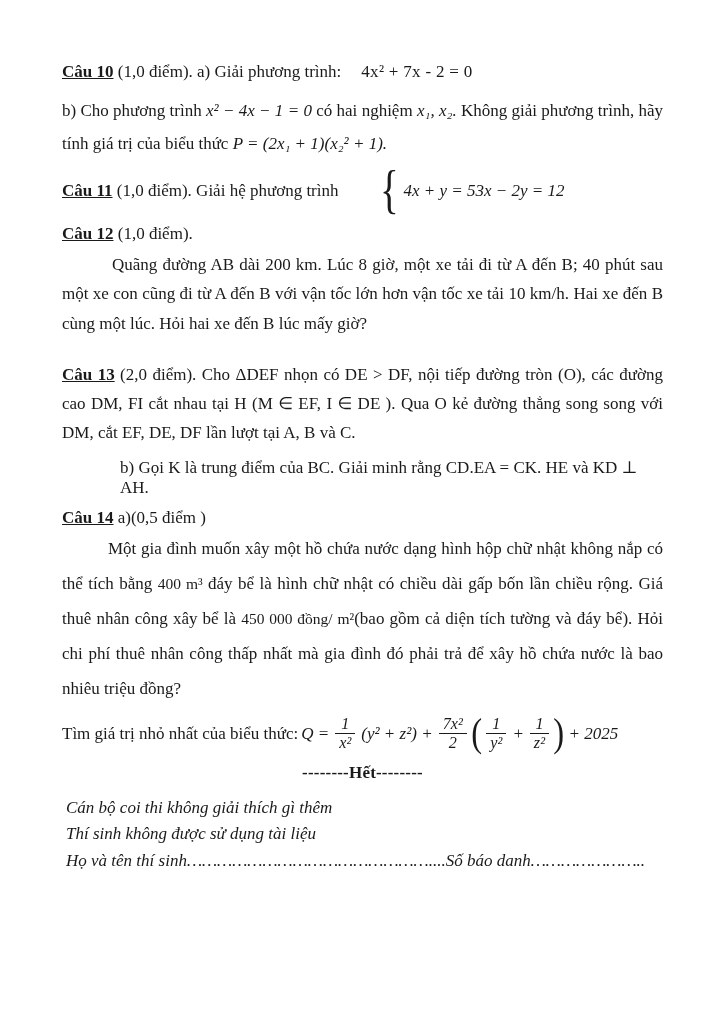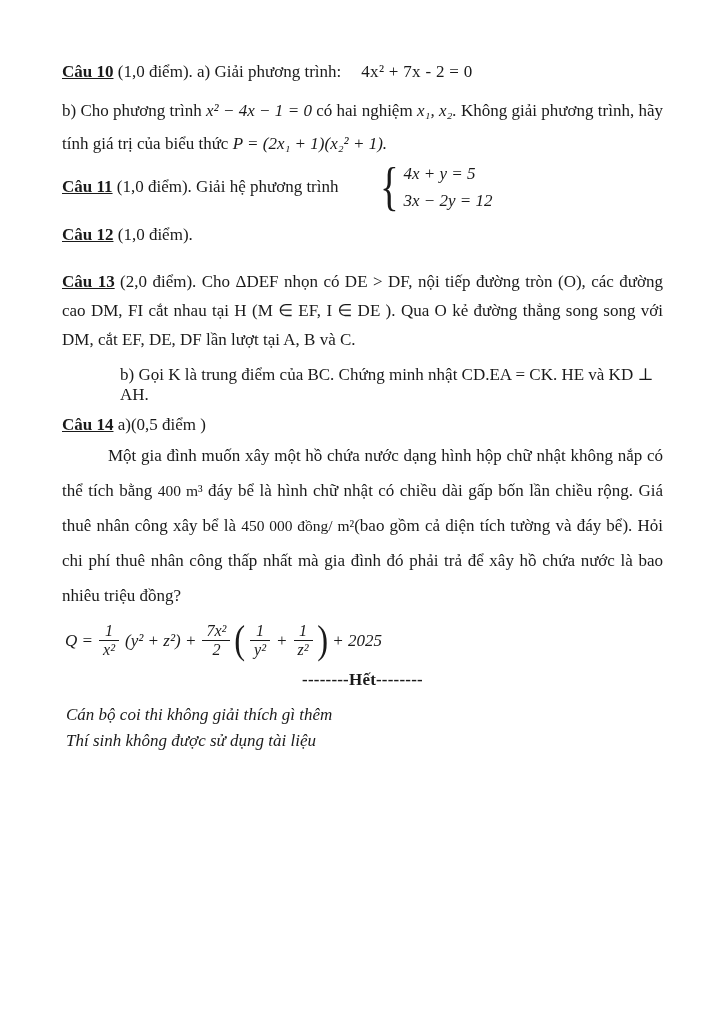--- a/index.html
+++ b/index.html
@@ -28,32 +28,32 @@
   }
   .math {
     font-style: italic;
     font-family: "Liberation Serif", "DejaVu Serif", serif;
   }
   .eq-upright {
     margin-left: 20px;
     letter-spacing: 0.3px;
   }
   .h10 { margin: 2px 0 12px; }
-  .p10b { margin: 0 0 0; line-height: 1.95; text-align: justify; }
+  .p10b { margin: 0 0 7px; line-height: 1.95; text-align: justify; }
 
   .q11row { display: flex; align-items: center; margin: 0 0 6px; gap: 32px; }
   .system { display: inline-flex; align-items: center; margin-left: 6px; }
   .brace {
     font-size: 52px;
     font-weight: 400;
     line-height: 0.9;
     transform: scaleX(0.75);
     font-family: "Liberation Serif", "DejaVu Serif", serif;
   }
-  .sys-lines { display: inline-flex; flex-direction: column; line-height: 1.6; margin-left: 2px; }
+  .sys-lines { display: inline-flex; line-height: 1.6; margin-left: 2px; }
 
   .h12 { margin: 10px 0 6px; }
   .para-just {
     margin: 0;
     line-height: 1.72;
     text-align: justify;
   }
   .indent50 { text-indent: 50px; }
   .p13 { margin: 22px 0 0; font-family: Liberation Serif, serif; }
   .item { padding-left: 58px; margin: 10px 0 0; }
@@ -122,34 +122,36 @@
       <span class="sys-lines">
         <span class="math">4x + y = 5</span>
         <span class="math">3x − 2y = 12</span>
       </span>
     </span>
   </div>
 
   <div class="h12">
     <span class="qlabel">Câu 12</span><span> (1,0 điểm).</span>
   </div>
+  <p class="para-just indent50">Quãng đường AB dài 200 km. Lúc 8 giờ, một xe tải đi từ A đến B; 40 phút sau một xe con cũng đi từ A đến B với vận tốc lớn hơn vận tốc xe tải 10 km/h. Hai xe đến B cùng một lúc. Hỏi hai xe đến B lúc mấy giờ?</p>
 
   <p class="para-just p13">
     <span class="qlabel">Câu 13</span><span> (2,0 điểm). Cho ΔDEF nhọn có DE &gt; DF, nội tiếp đường tròn (O), các đường cao DM, FI cắt nhau tại H (M ∈ EF, I ∈ DE ). Qua O kẻ đường thẳng song song với DM, cắt EF, DE, DF lần lượt tại A, B và C.</span>
   </p>
-  <div class="item">b) Gọi K là trung điểm của BC. Chứng minh nhật CD.EA = CK. HE và KD ⊥ AH.</div>
+  <div class="item">b) Gọi K là trung điểm của BC. Giải minh rằng CD.EA = CK. HE và KD ⊥ AH.</div>
 
   <div class="h14">
     <span class="qlabel">Câu 14</span><span> a)(0,5 điểm )</span>
   </div>
   <p class="p14">
     <span>Một gia đình muốn xây một hồ chứa nước dạng hình hộp chữ nhật không nắp có thể tích bằng </span><span class="small-val">400 m³</span><span> đáy bể là hình chữ nhật có chiều dài gấp bốn lần chiều rộng. Giá thuê nhân công xây bể là </span><span class="small-val">450 000 đồng/ m²</span><span>(bao gồm cả diện tích tường và đáy bể). Hỏi chi phí thuê nhân công thấp nhất mà gia đình đó phải trả để xây hồ chứa nước là bao nhiêu triệu đồng?</span>
   </p>
 
   <div class="qline">
+    <span>Tìm giá trị nhỏ nhất của biểu thức: </span>
     <span class="math fsp">Q =</span>
     <span class="frac math">
       <span class="num">1</span>
       <span class="den">x²</span>
     </span>
     <span class="math fsp">(y² + z²) +</span>
     <span class="frac math">
       <span class="num">7x²</span>
       <span class="den">2</span>
     </span>
@@ -165,15 +167,16 @@
     </span>
     <span class="big-paren">)</span>
     <span class="math fsp">+ 2025</span>
   </div>
 
   <div class="het">--------Hết--------</div>
 
   <div class="footer">
     <div>Cán bộ coi thi không giải thích gì thêm</div>
     <div>Thí sinh không được sử dụng tài liệu</div>
+    <div>Họ và tên thí sinh…………………………………………....Số báo danh…………………..</div>
   </div>
 
 </div>
 
 </body></html>

